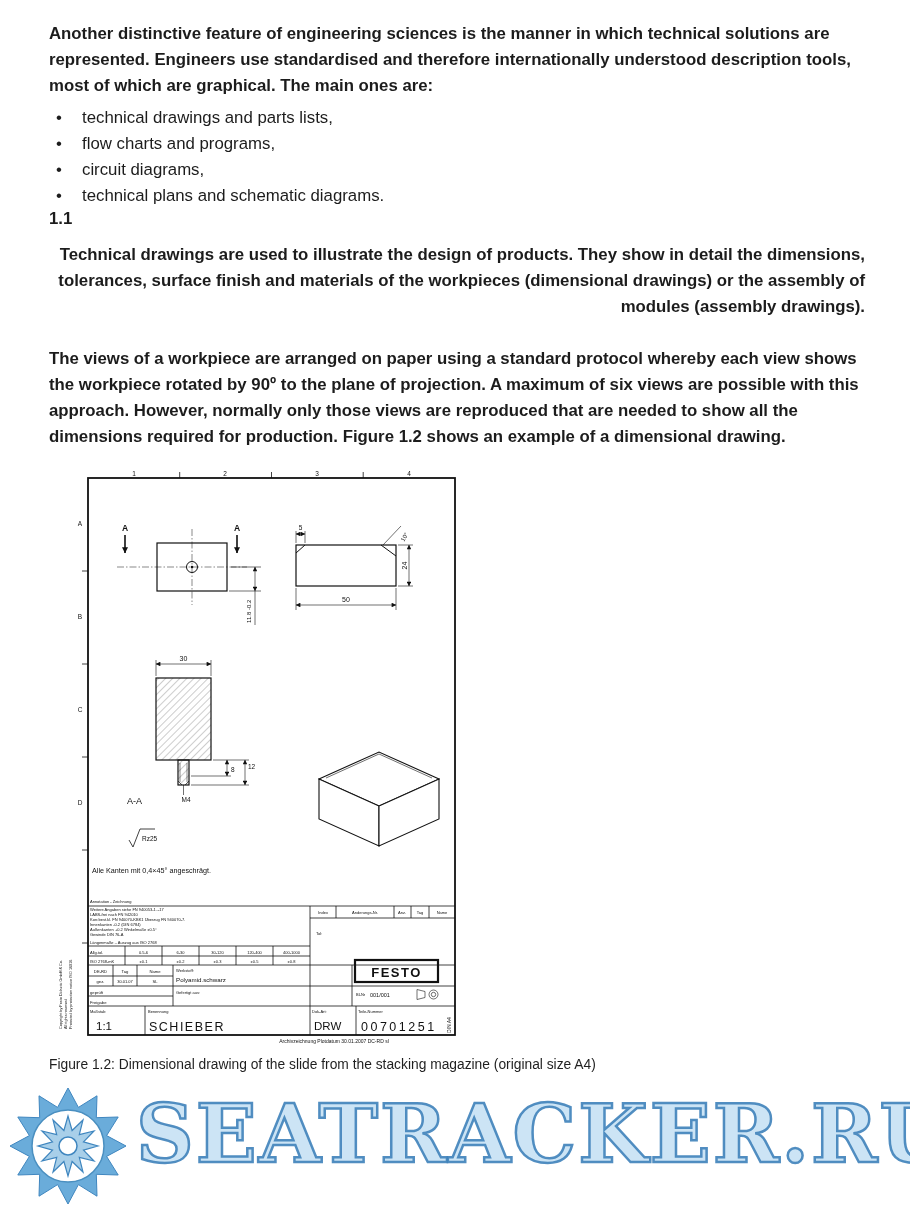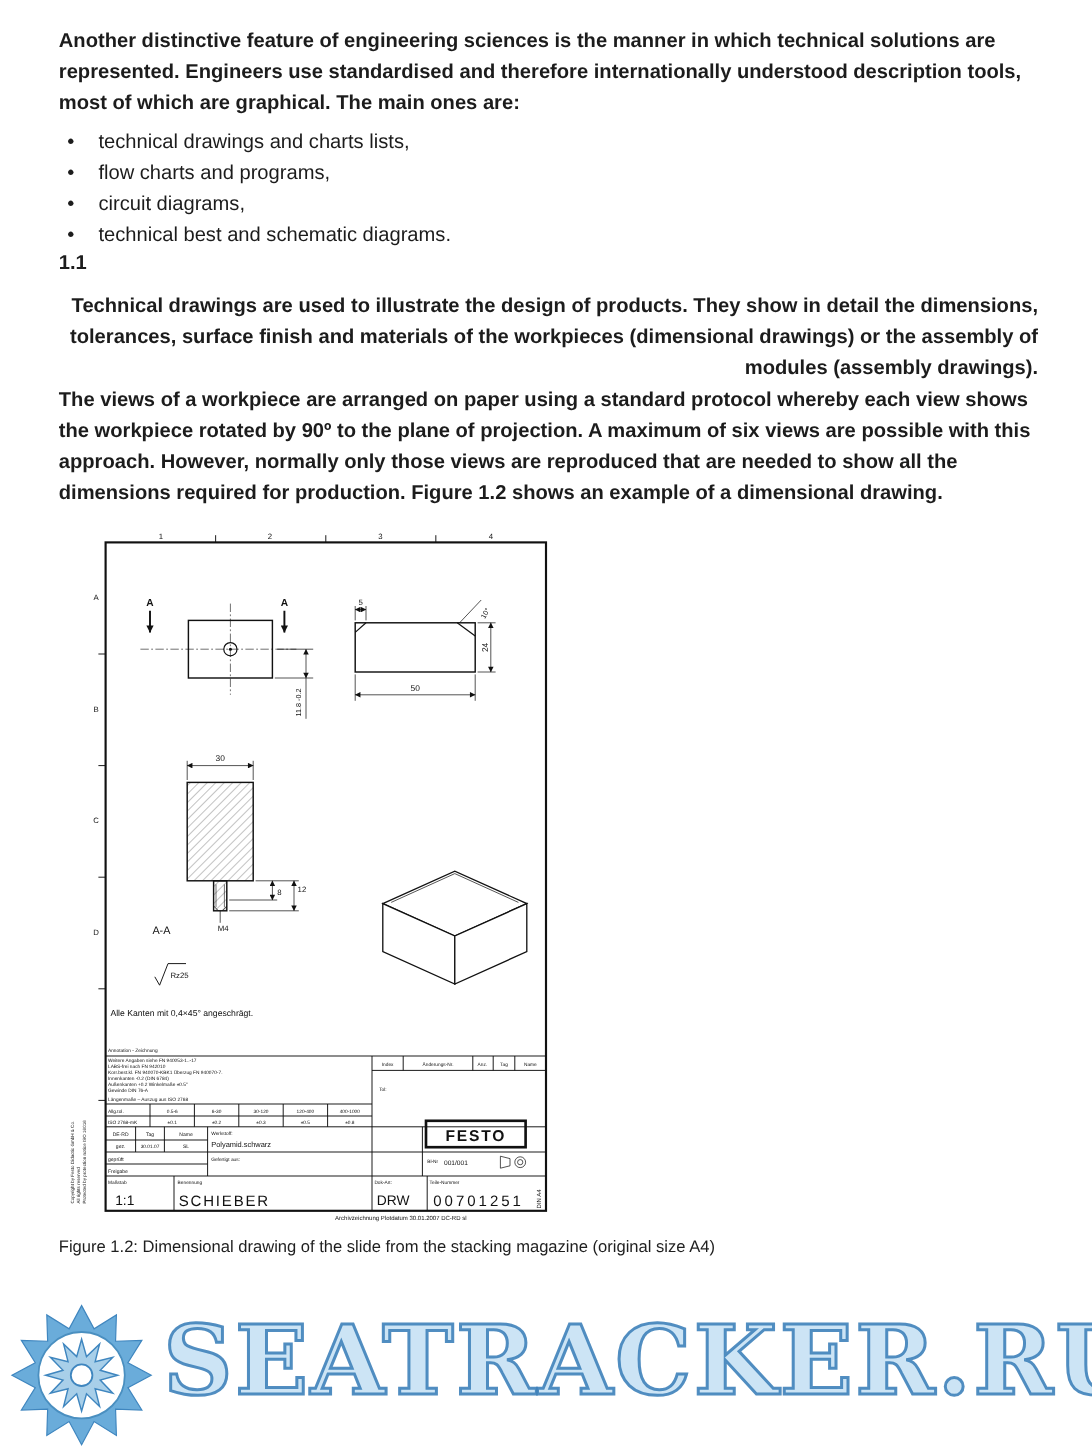--- a/index.html
+++ b/index.html
@@ -10,21 +10,21 @@
     font-family:"Liberation Sans", sans-serif;
     color:#1c1c1c;
   }
   .content { padding:21px 45px 0 49px; max-width:910px; }
   p.body { font-size:16.8px; line-height:26px; max-width:818px;font-weight:bold; }
   ul.bullets { list-style:none; margin-top:6px; max-width:818px; }
   ul.bullets li { font-size:16.8px; line-height:26px; padding-left:33px; position:relative; }
   ul.bullets li::before { content:"•"; position:absolute; left:7px; }
   h2.section { font-size:16.8px; display:flex; gap:27px; font-weight:bold; }
   p.after-heading { margin-top:13px;text-align:right; }
-  p.spaced { }
+  p.spaced { margin-top:26px; }
   .figure { margin-top:19px; width:410px; height:578px; position:relative; }
   .caption { margin-top:10px; font-size:13.8px; color:#1f1f1f; }
   svg text { font-family:"Liberation Sans", sans-serif; fill:#111; }
   .watermark { position:absolute; top:1082px; left:0; width:910px; height:124px; pointer-events:none; }
   .wm-sun { position:absolute; left:-4px; top:2px; }
   .wm-text {
     position:absolute; left:136px; top:12px;
     font-family:"DejaVu Serif", serif; font-weight:700;
     font-size:80px; line-height:1; letter-spacing:2px;
     color:rgba(190,220,242,0.78);
@@ -33,24 +33,24 @@
   }
 </style>
 </head>
 <body>
 
 <div class="content">
 
   <p class="body">Another distinctive feature of engineering sciences is the manner in which technical solutions are represented. Engineers use standardised and therefore internationally understood description tools, most of which are graphical. The main ones are:</p>
 
   <ul class="bullets">
-    <li>technical drawings and charts lists,</li>
+    <li>technical drawings and parts lists,</li>
     <li>flow charts and programs,</li>
     <li>circuit diagrams,</li>
-    <li>technical best and schematic diagrams.</li>
+    <li>technical plans and schematic diagrams.</li>
   </ul>
 
   <h2 class="section">
     <span>1.1</span>
   </h2>
 
   <p class="body after-heading">Technical drawings are used to illustrate the design of products. They show in detail the dimensions, tolerances, surface finish and materials of the workpieces (dimensional drawings) or the assembly of modules (assembly drawings).</p>
 
   <p class="body spaced">The views of a workpiece are arranged on paper using a standard protocol whereby each view shows the workpiece rotated by 90º to the plane of projection. A maximum of six views are possible with this approach. However, normally only those views are reproduced that are needed to show all the dimensions required for production. Figure 1.2 shows an example of a dimensional drawing.</p>
 

